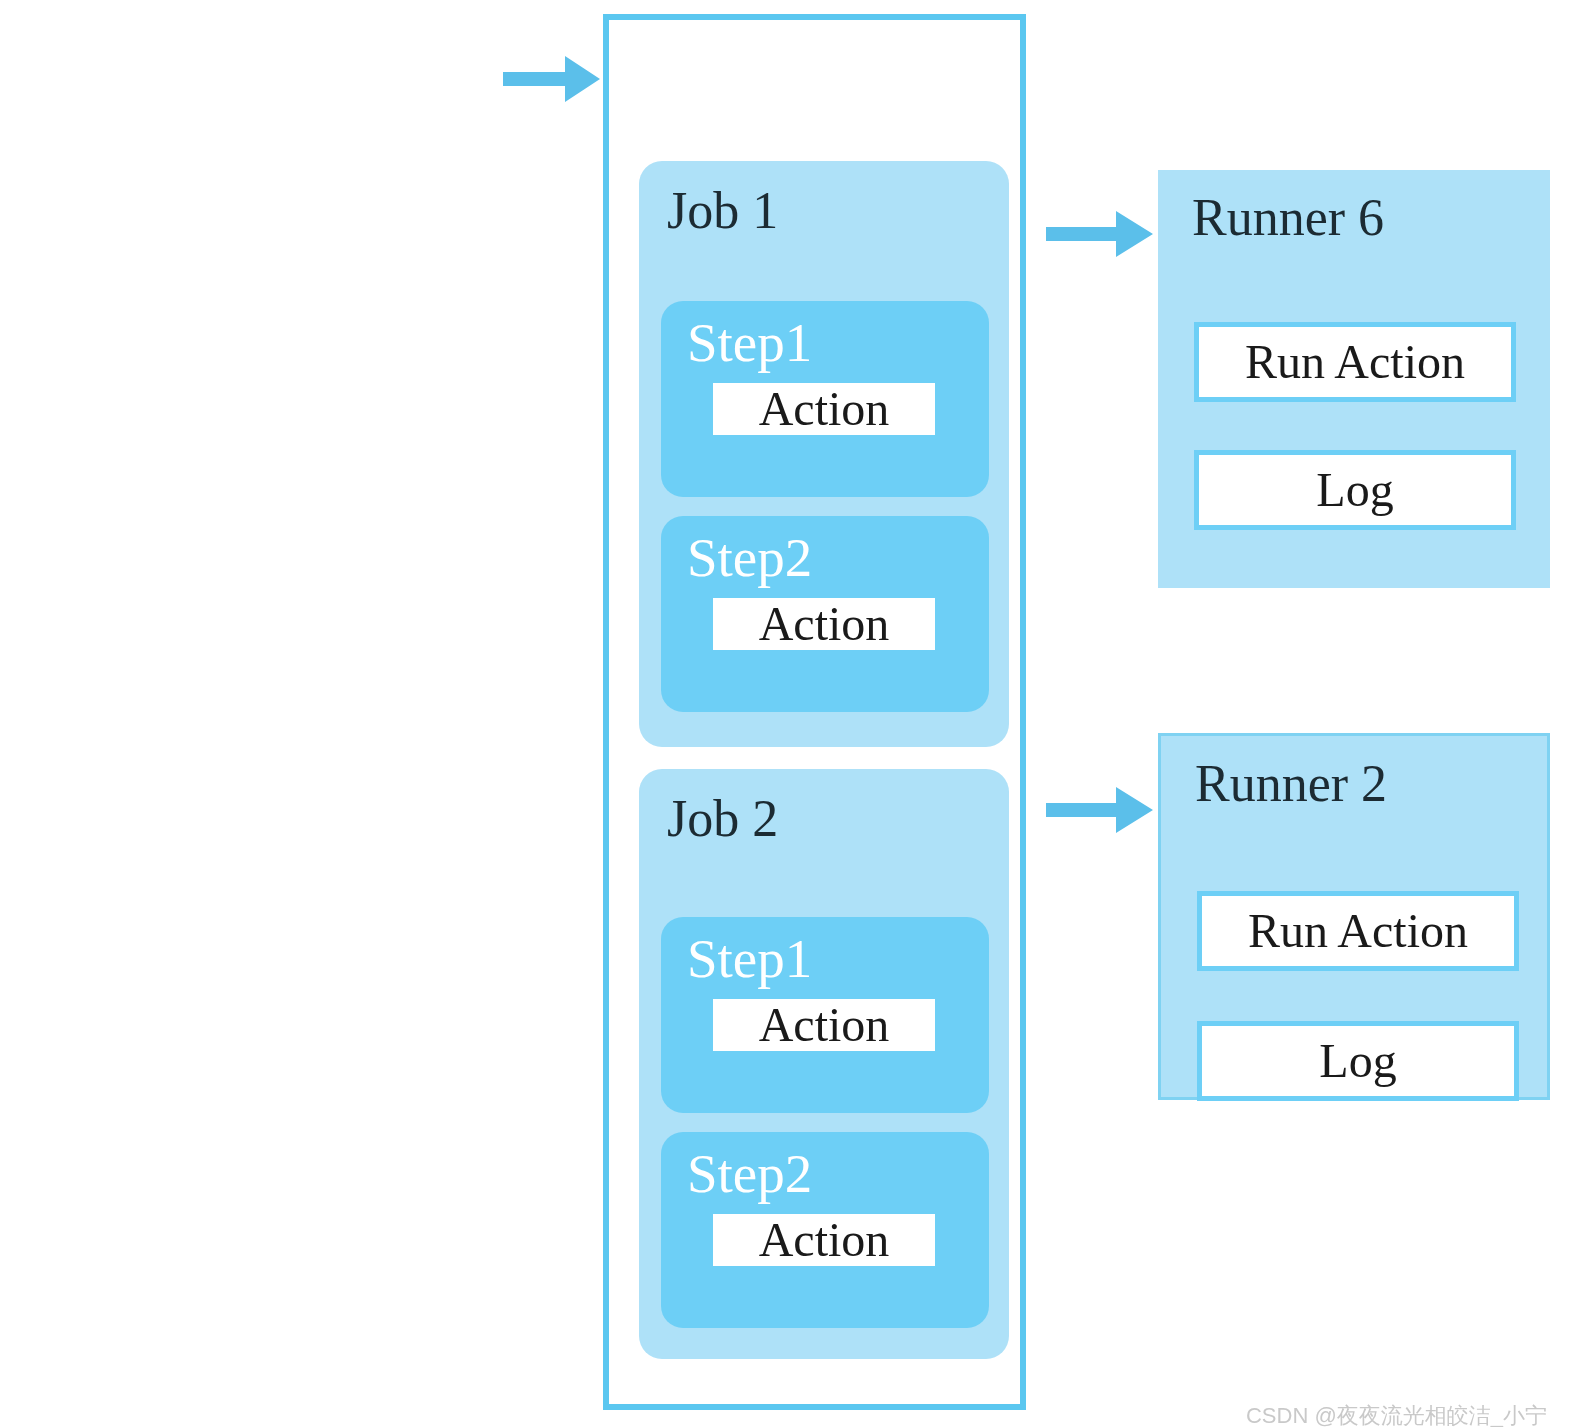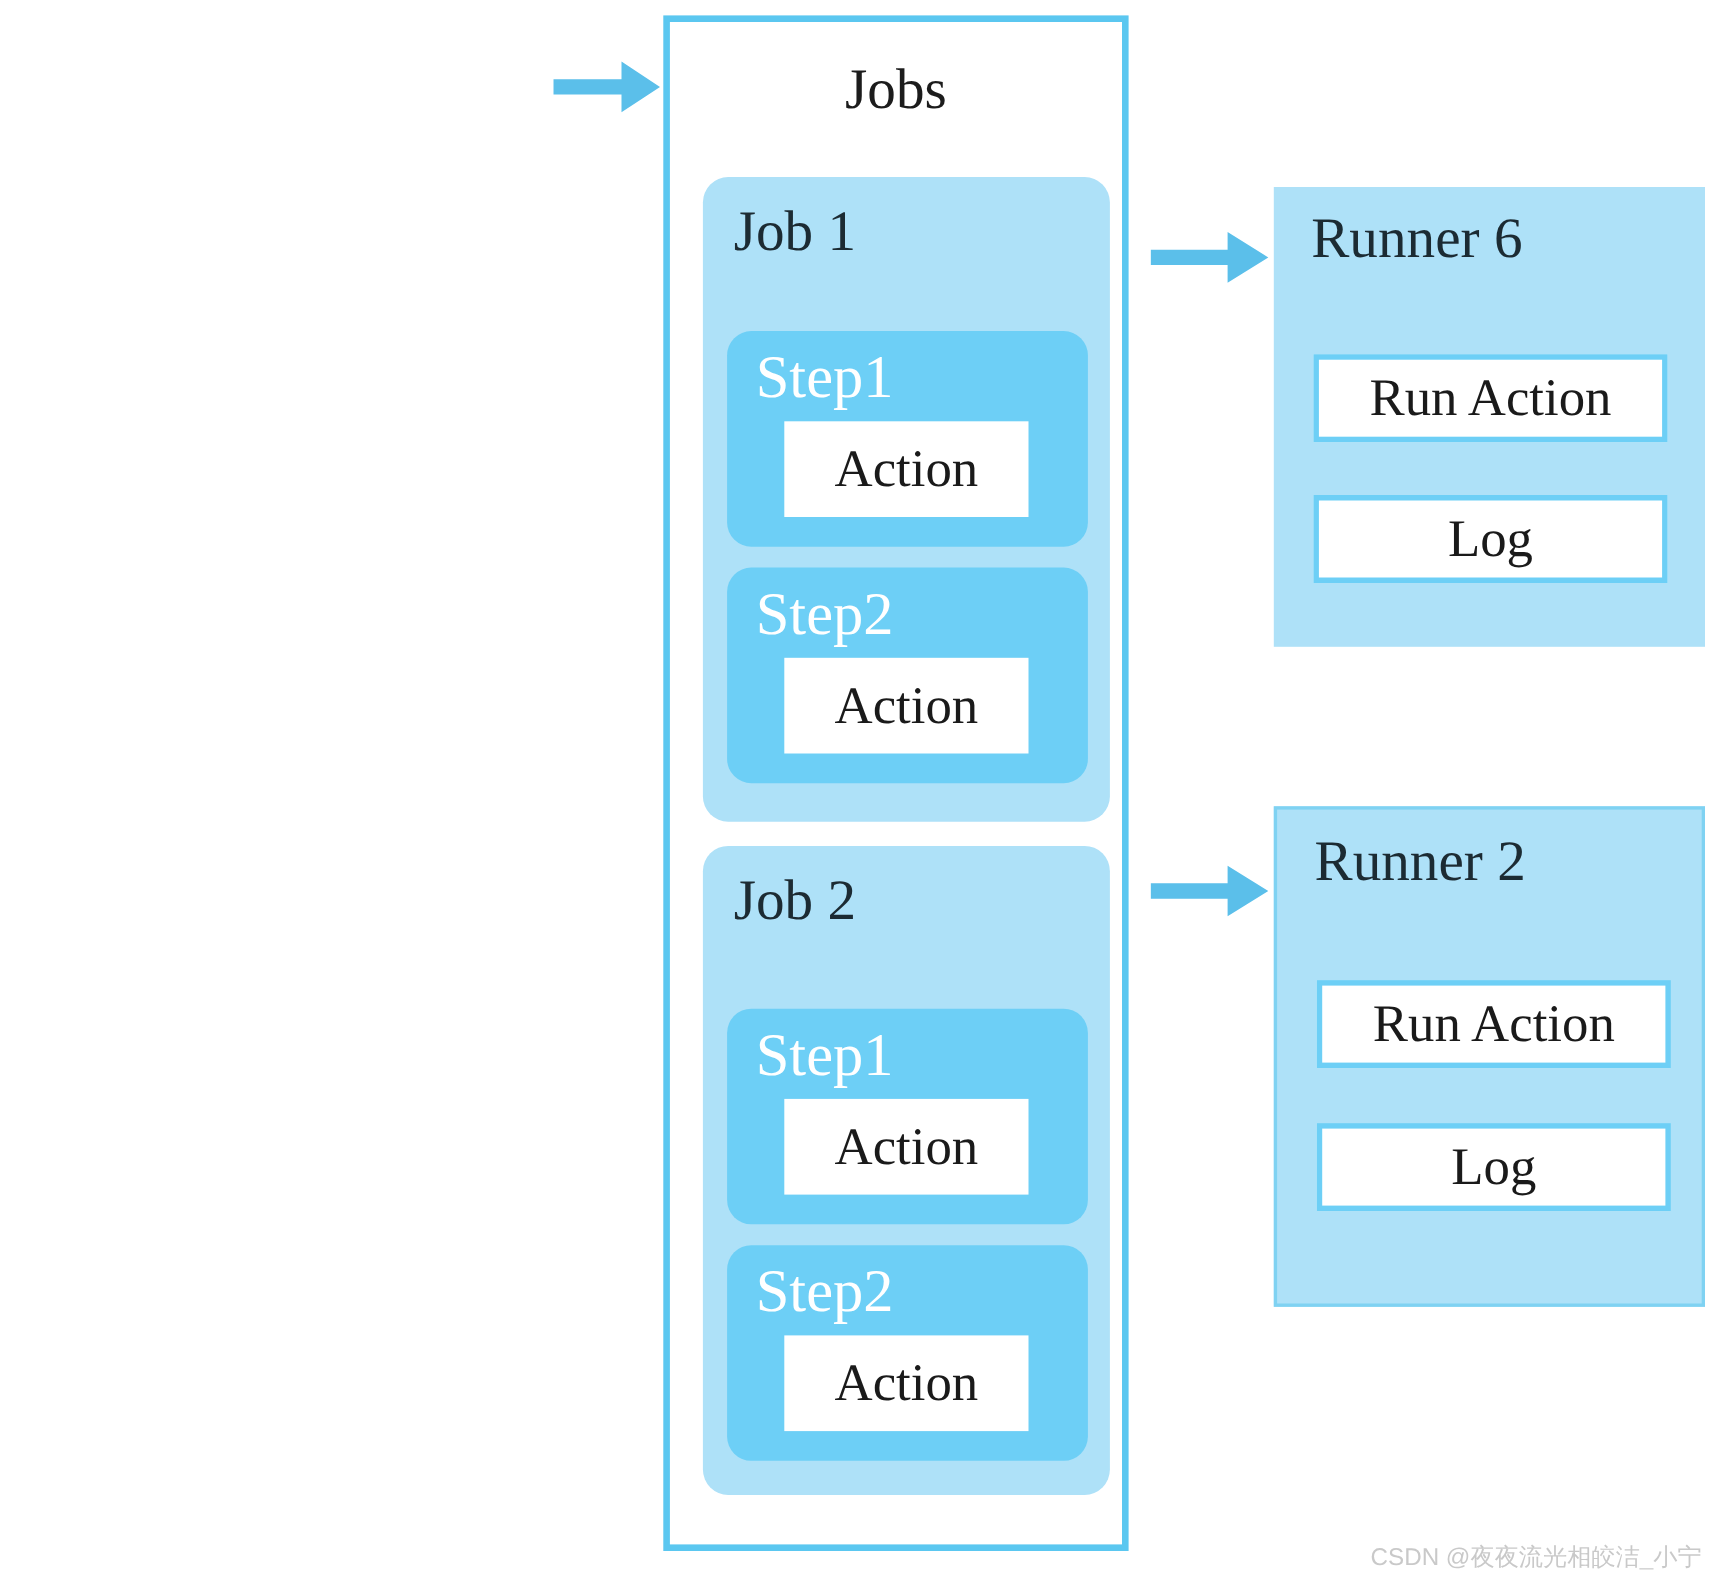--- a/index.html
+++ b/index.html
@@ -109,21 +109,21 @@
     top: 14px;
     font-size: 55px;
     color: #ffffff;
     line-height: 1;
   }
   .action-box {
     position: absolute;
     left: 52px;
     top: 82px;
     width: 222px;
-    height: 87px;
+    height: 52px;
     background: #ffffff;
     display: flex;
     align-items: center;
     justify-content: center;
     box-sizing: border-box;
   }
   .action-label {
     font-size: 48px;
     color: #1a1a1a;
     line-height: 1;
@@ -131,21 +131,21 @@
 
   
   .runner-box {
     position: absolute;
     left: 1158px;
     width: 392px;
     background: #AEE1F8;
     box-sizing: border-box;
   }
   #runner-1 { top: 170px; height: 418px; }
-  #runner-2 { top: 733px; height: 455px; border: 3px solid #7FD2F2; }
+  #runner-2 { top: 733px; height: 367px; border: 3px solid #7FD2F2; }
 
   .runner-title {
     position: absolute;
     left: 34px;
     top: 22px;
     font-size: 52px;
     color: #1c2b33;
     line-height: 1;
   }
   .runner-inner {
@@ -187,21 +187,20 @@
 <body>
 
 <div id="canvas">
 
 
   <svg class="arrow" style="left:503px; top:52px;" width="100" height="54" viewBox="0 0 100 54">
     <path d="M0 20 L62 20 L62 4 L97 27 L62 50 L62 34 L0 34 Z" fill="#5BBFEA"></path>
   </svg>
 
   <div class="jobs-box">
-    <div class="jobs-title">Jobs</div>
 
     <div class="job-box" id="job-1">
       <div class="job-title">Job 1</div>
 
       <div class="step-box s1">
         <div class="step-title">Step1</div>
         <div class="action-box">
           <span class="action-label">Action</span>
         </div>
       </div>

